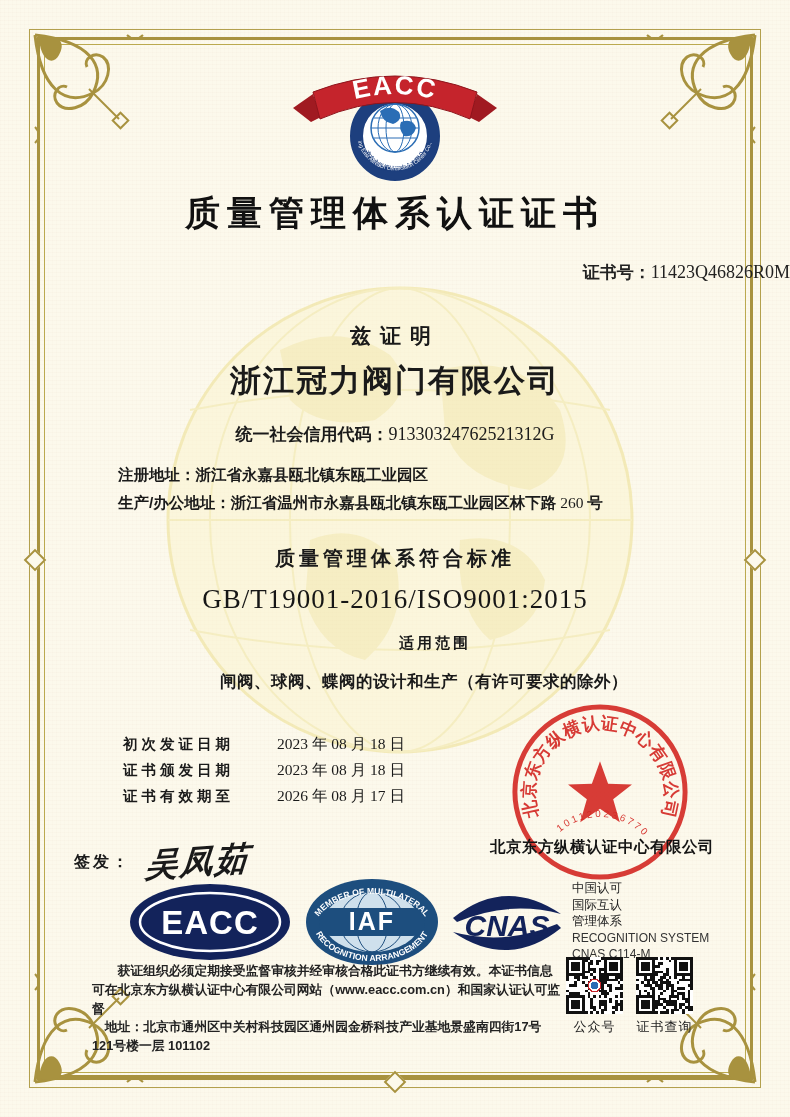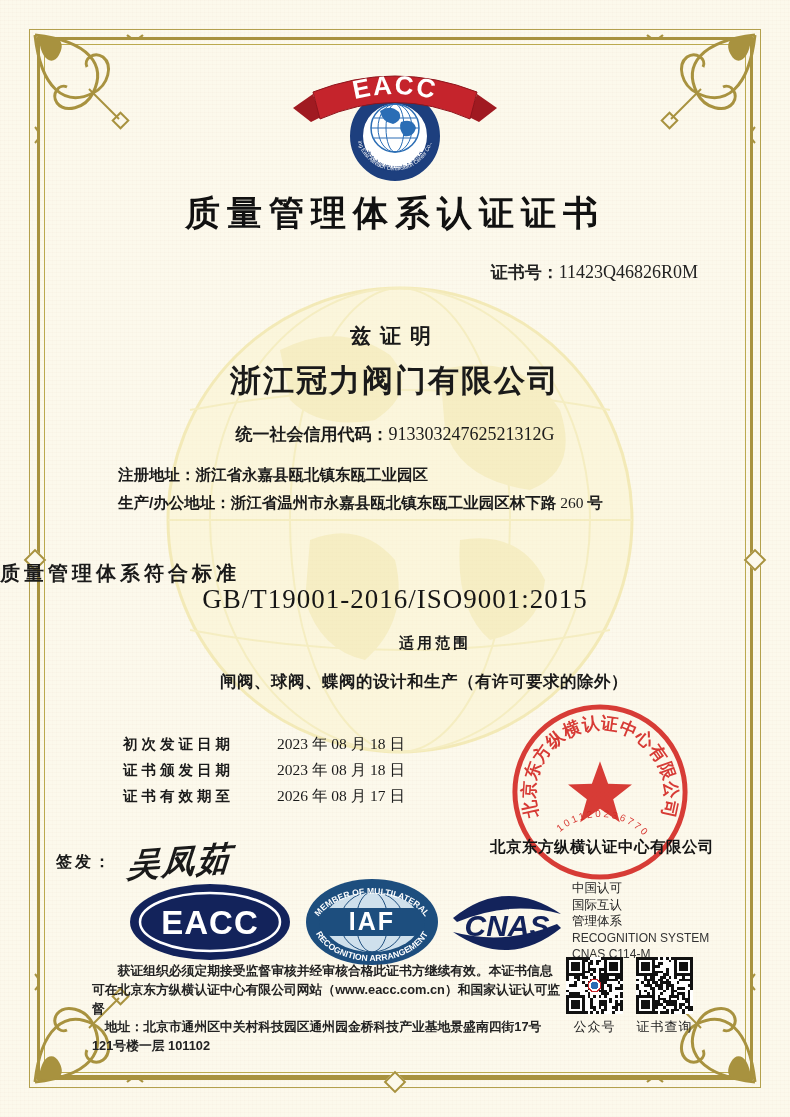--- a/index.html
+++ b/index.html
@@ -22,44 +22,44 @@
   .edge-diamond{position:absolute;width:12px;height:12px;border:2px solid #a8923f;transform:rotate(45deg);background:#fcf9ec;}
   .ed-l{left:27px;top:552px;} .ed-r{right:27px;top:552px;}
   .ed-b{bottom:27px;left:50%;margin-left:-8px;}
   
   .watermark{position:absolute;left:160px;top:280px;width:480px;height:480px;opacity:.5;pointer-events:none;}
   
   .emblem{position:absolute;left:50%;top:56px;transform:translateX(-50%);width:220px;height:126px;}
   
   .title{position:absolute;top:190px;left:0;width:100%;text-align:center;
     font-size:35px;font-weight:bold;letter-spacing:7px;color:#111;}
-  .certno-row{position:absolute;top:261px;left:0;width:100%;text-align:right;padding-right:92px;box-sizing:border-box;
+  .certno-row{position:absolute;top:261px;left:0;width:100%;text-align:right;box-sizing:border-box;
     font-size:18px;font-family:"Liberation Serif",serif;color:#222;}
   .certno-row .lab{font-family:"Liberation Sans",sans-serif;font-weight:bold;font-size:17px;}
   .statement{position:absolute;top:322px;width:100%;text-align:center;font-size:21px;font-weight:bold;letter-spacing:9px;}
   .company{position:absolute;top:360px;width:100%;text-align:center;font-size:31px;font-weight:bold;letter-spacing:2px;}
   .credit{position:absolute;top:423px;width:100%;text-align:center;font-size:17px;font-weight:bold;}
   .credit .val{font-family:"Liberation Serif",serif;font-weight:normal;font-size:18px;}
   .addr{position:absolute;top:461px;left:118px;width:560px;font-size:15.5px;font-weight:bold;line-height:28px;}
   .addr .num{font-family:"Liberation Serif",serif;font-weight:normal;}
-  .std-head{position:absolute;top:545px;width:100%;font-size:20px;font-weight:bold;letter-spacing:4px;margin-top:15px;}
+  .std-head{position:absolute;top:545px;width:100%;text-align:center;font-size:20px;font-weight:bold;letter-spacing:4px;}
   .std-code{position:absolute;top:584px;width:100%;text-align:center;font-size:27px;font-family:"Liberation Serif",serif;letter-spacing:1px;color:#161616;}
   .scope-head{position:absolute;top:634px;width:100%;text-align:center;font-size:15px;font-weight:bold;letter-spacing:3px;margin-left:40px;}
   .scope{position:absolute;top:671px;width:100%;text-align:center;font-size:16.5px;font-weight:bold;letter-spacing:.5px;padding-left:29px;}
   
   .dates{position:absolute;top:731px;left:123px;}
   .date-row{display:flex;line-height:26px;}
   .date-row .dl{font-size:14.5px;font-weight:bold;letter-spacing:4px;width:138px;}
   .date-row .dv{font-size:15.5px;font-family:"Liberation Serif",serif;margin-left:16px;}
   
   .seal{position:absolute;left:506px;top:698px;width:188px;height:188px;}
   .seal-company{position:absolute;left:452px;top:837px;width:300px;text-align:center;
     font-size:15.5px;font-weight:bold;color:#141414;letter-spacing:.5px;}
   
-  .sign-row{position:absolute;left:56px;top:840px;display:flex;align-items:center;}
+  .sign-row{position:absolute;left:74px;top:840px;display:flex;align-items:center;}
   .sign-label{font-size:16px;font-weight:bold;letter-spacing:3px;}
   .sign-name{font-size:33px;font-weight:900;font-style:italic;font-family:"DejaVu Serif",serif;
     transform:rotate(-4deg) skewX(-8deg);margin-left:14px;letter-spacing:2px;}
   
   .logo-eacc{position:absolute;left:127px;top:882px;width:166px;height:80px;}
   .logo-iaf{position:absolute;left:303px;top:877px;width:138px;height:90px;}
   .logo-cnas{position:absolute;left:447px;top:888px;width:120px;height:70px;}
   .cnas-text{position:absolute;left:572px;top:880px;font-size:12.5px;line-height:16.5px;color:#222;}
   .cnas-text .en{font-size:12px;color:#333;}
   

